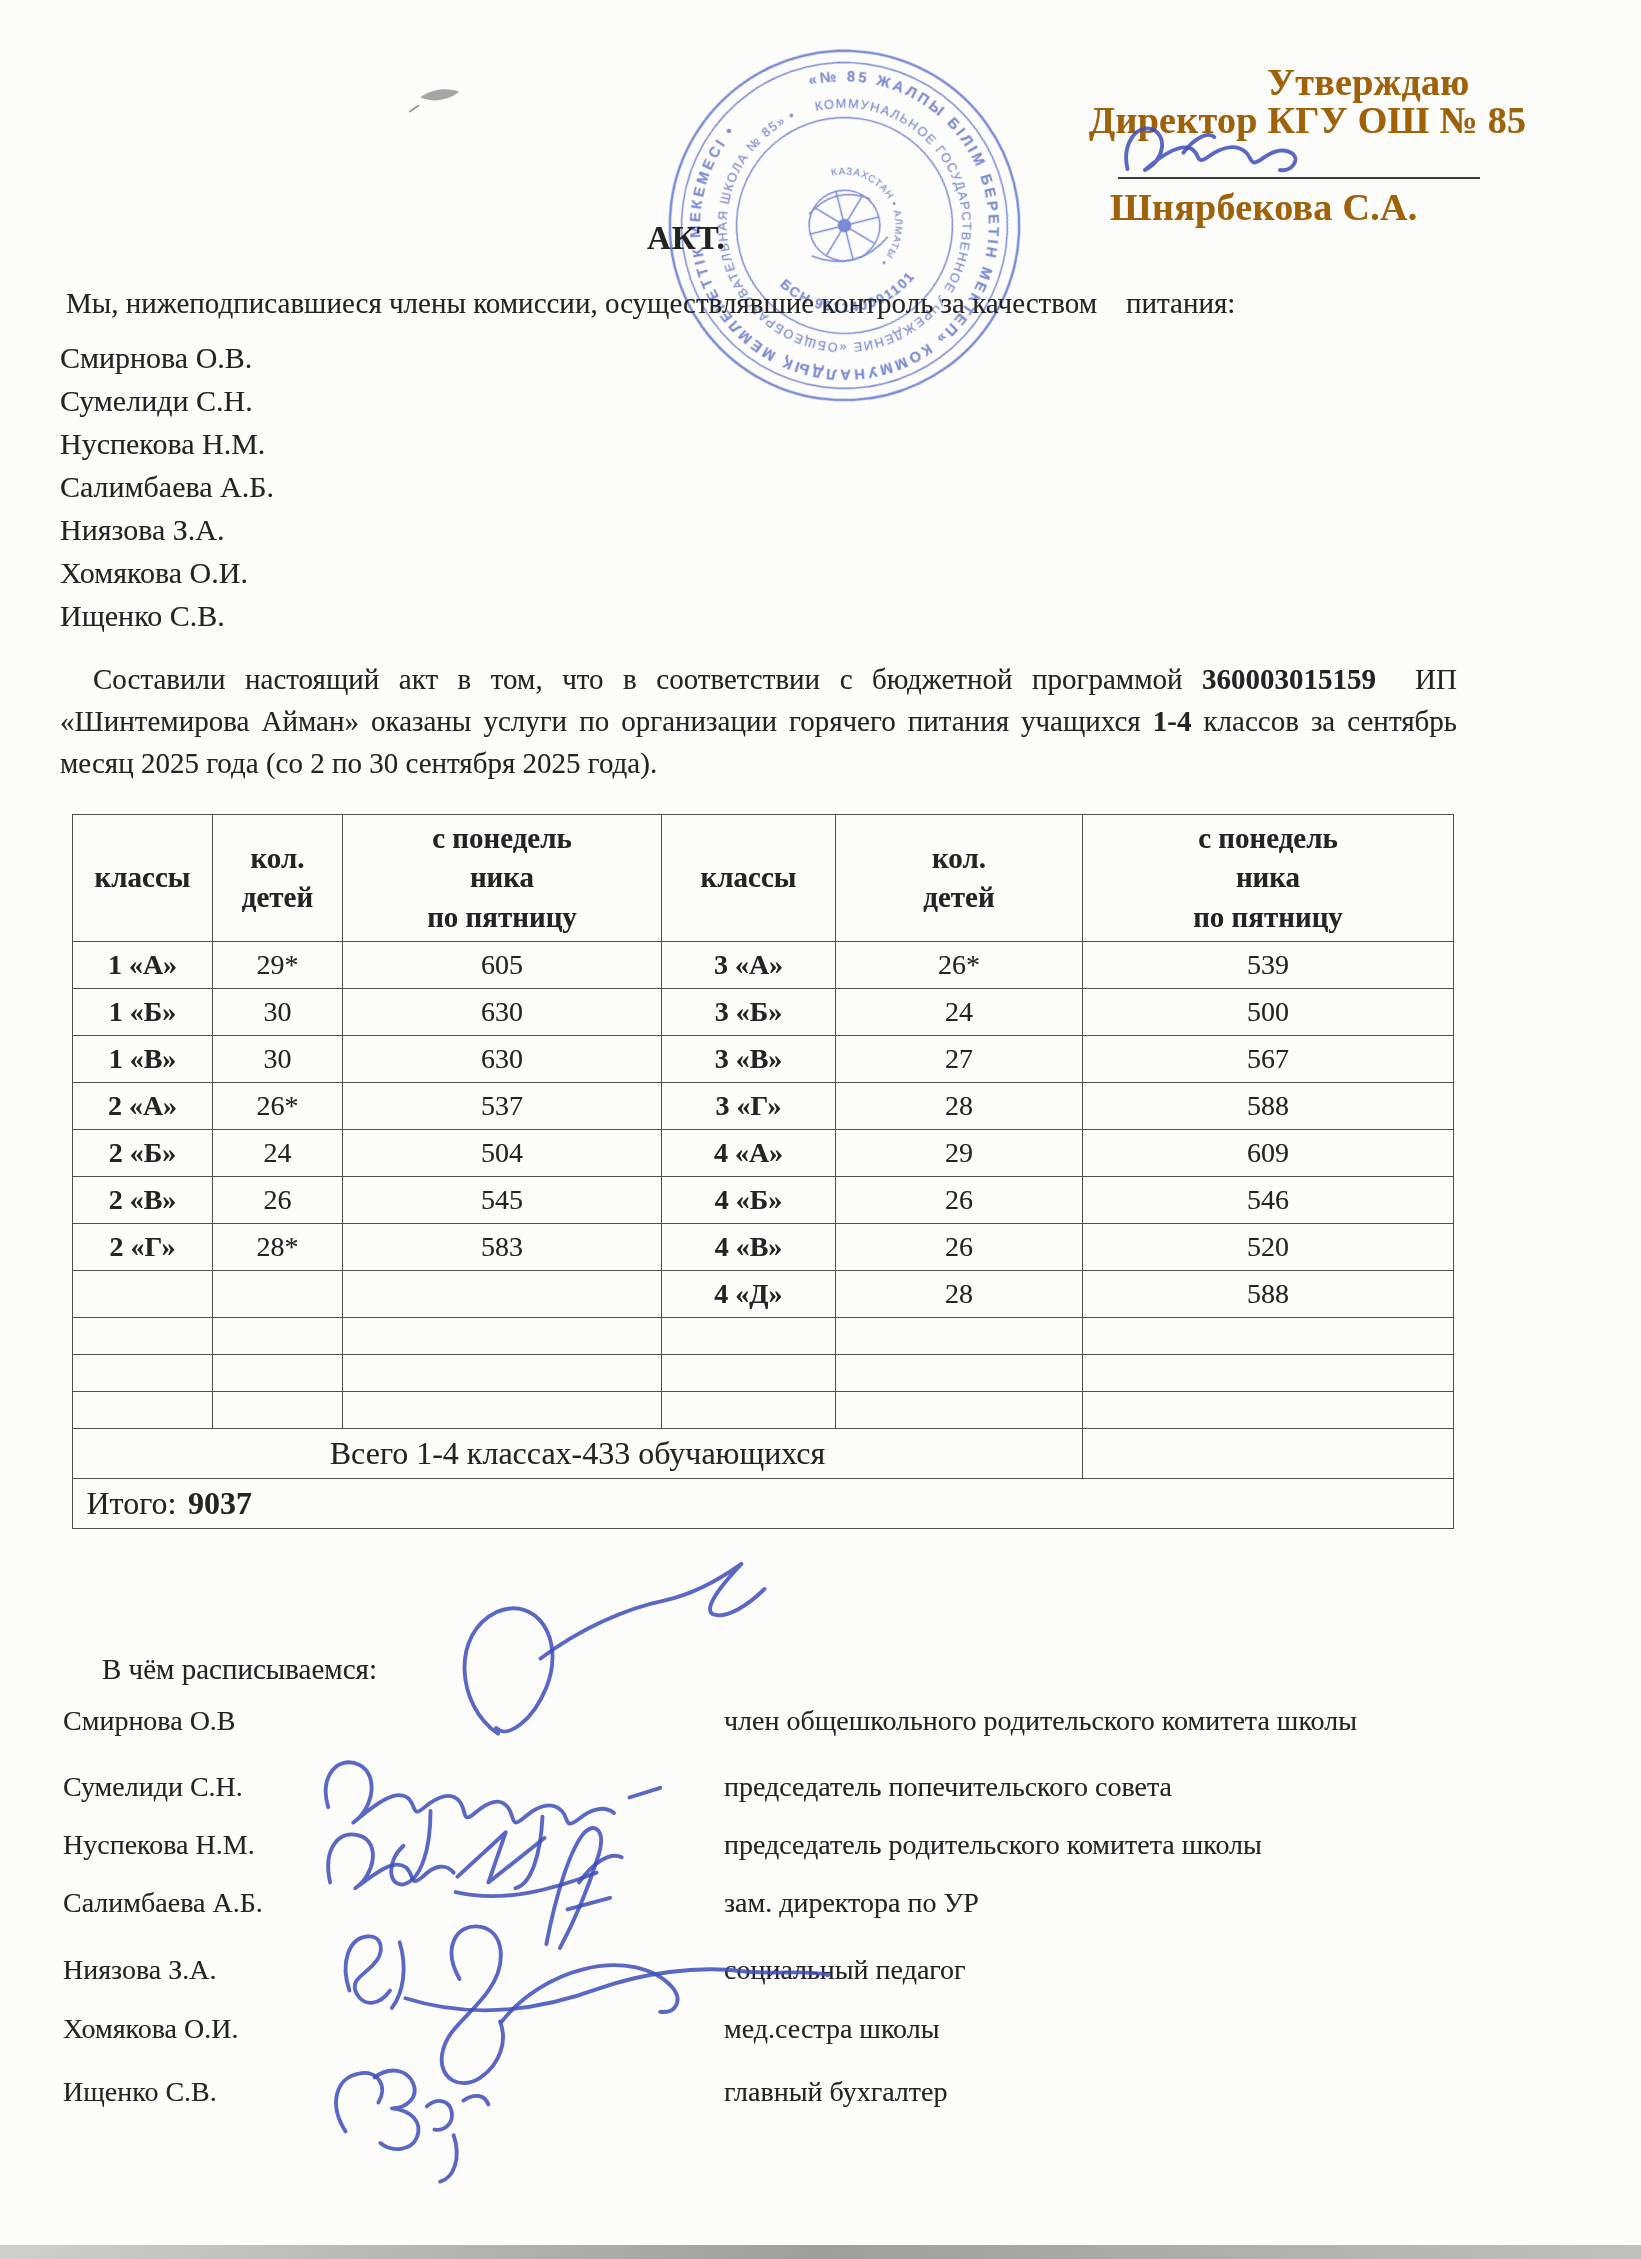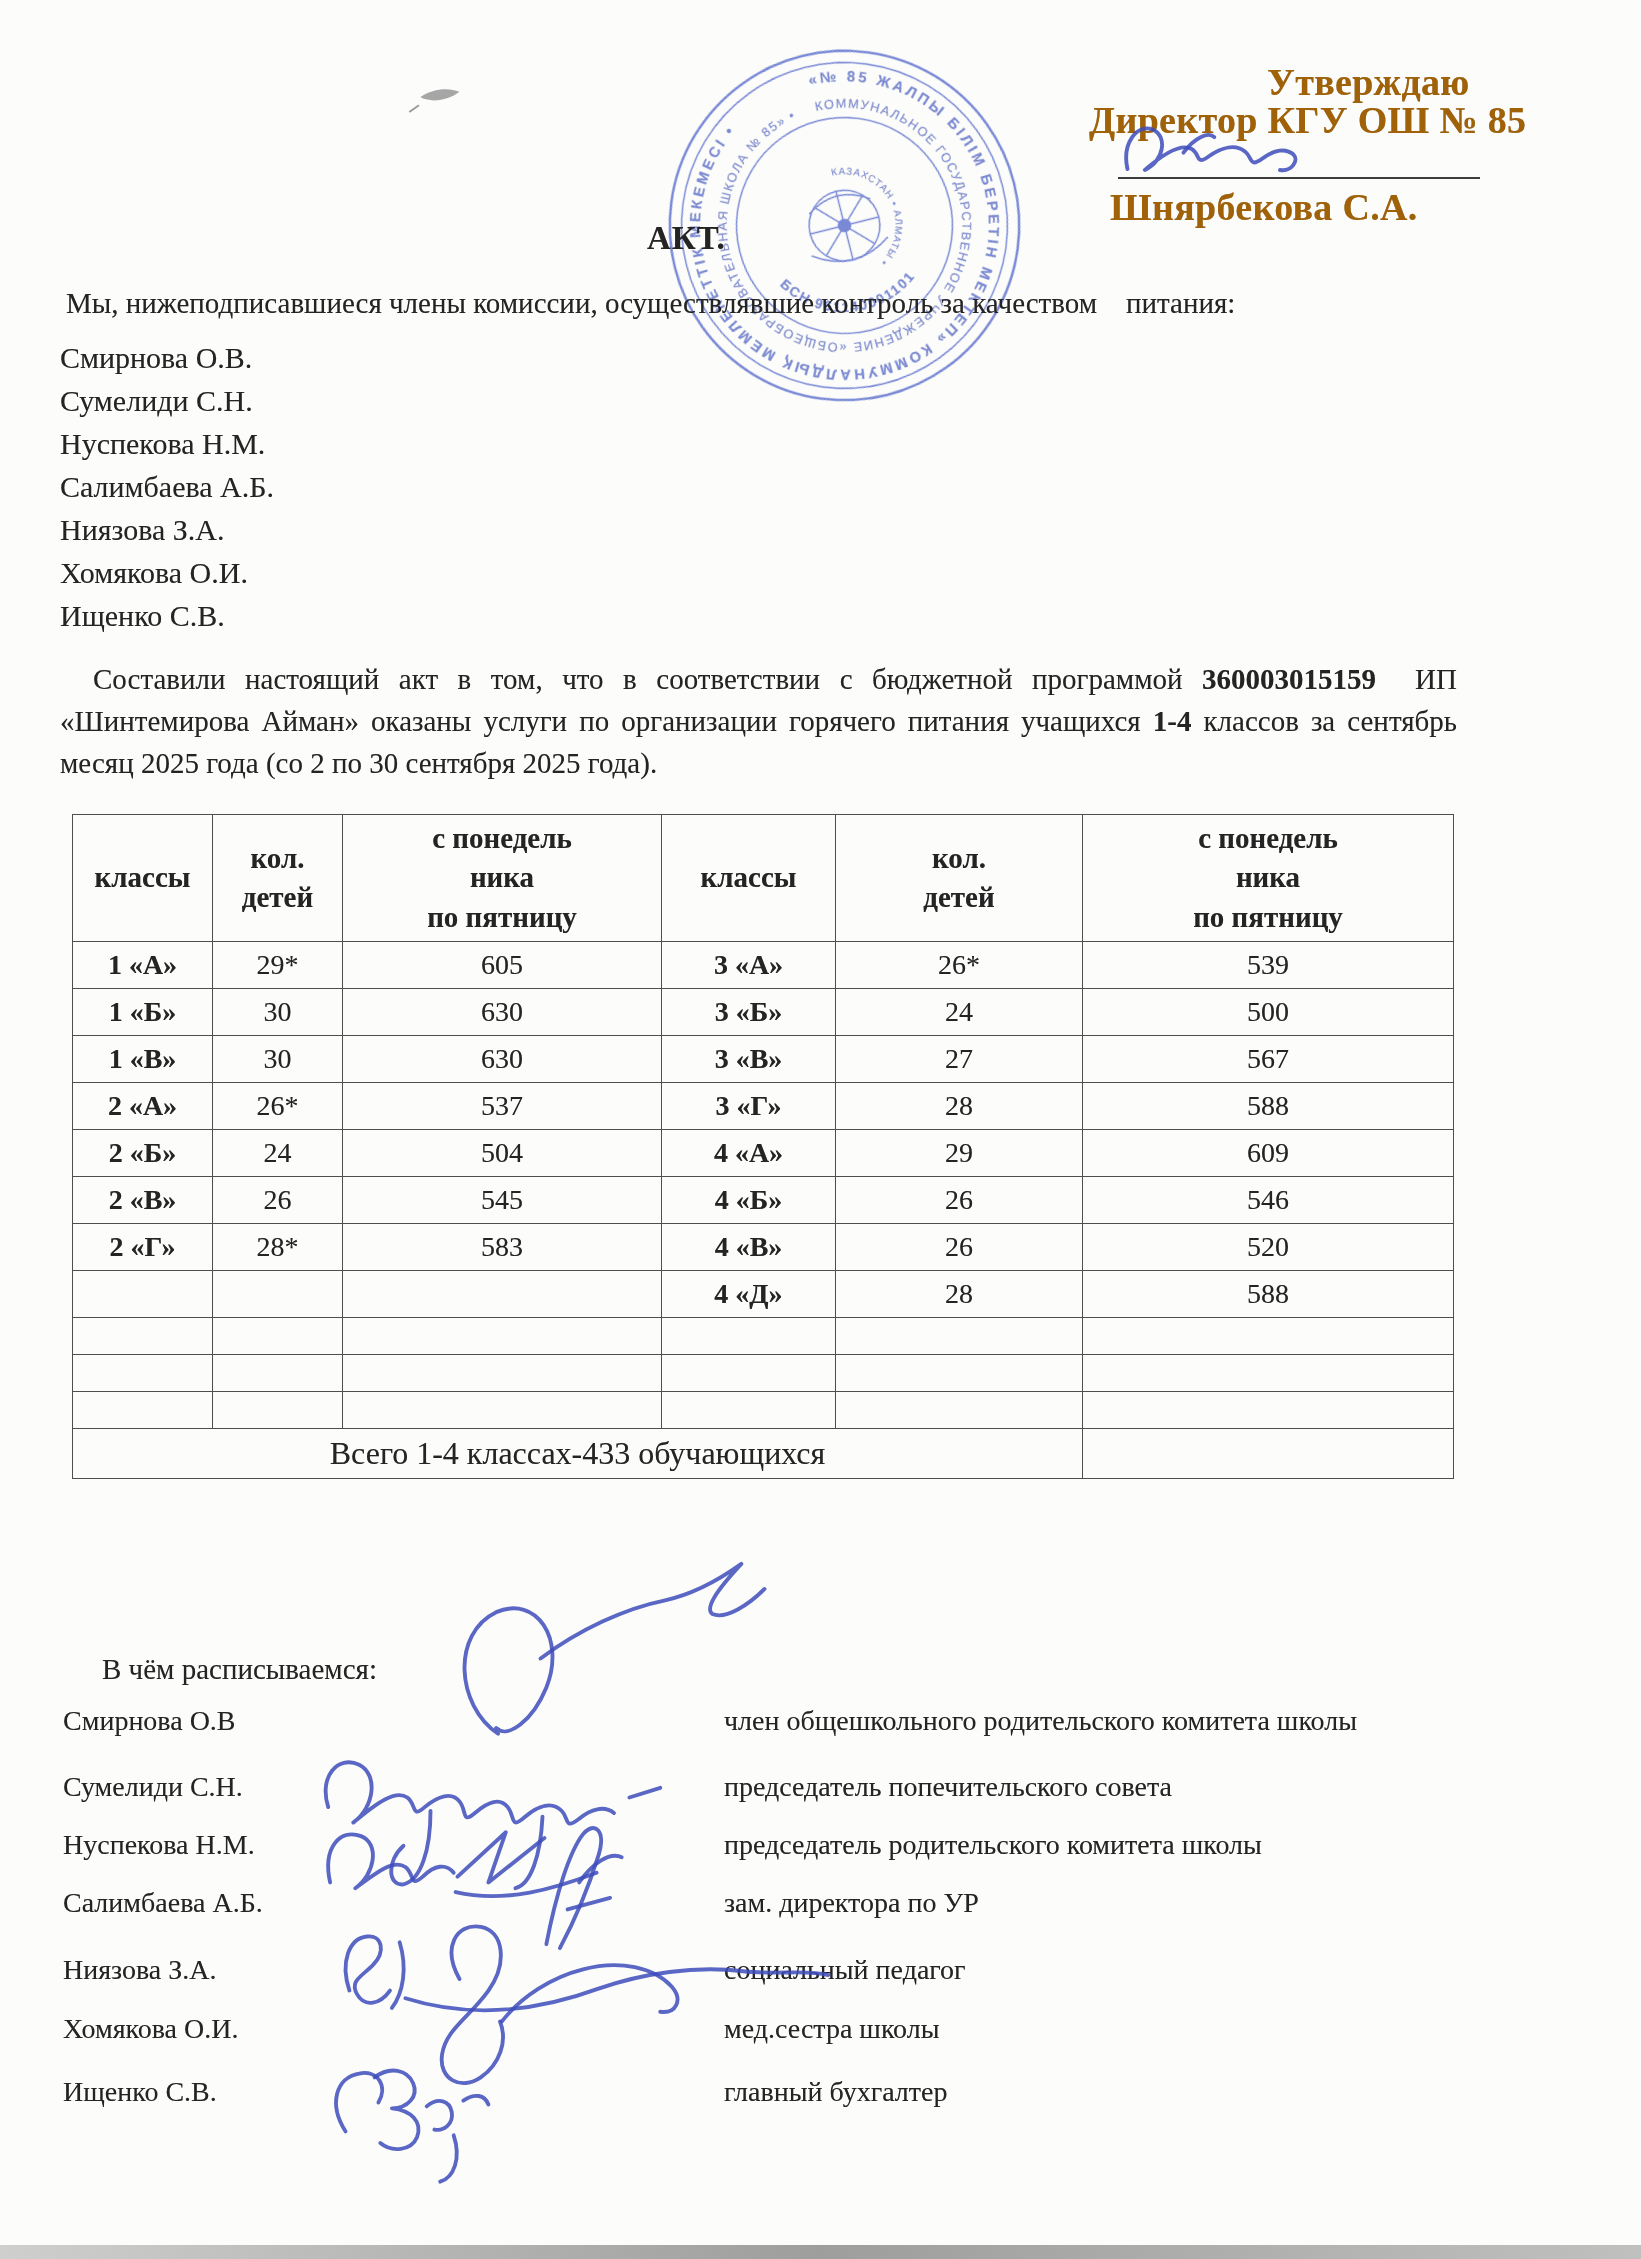--- a/index.html
+++ b/index.html
@@ -227,20 +227,23 @@
           <td></td>
           <td></td>
           <td></td>
         </tr>
       </tbody>
     <tbody>
       <tr class="total-row">
         <td colspan="5" class="total-cell">Всего 1-4 классах-433 обучающихся</td>
         <td></td>
       </tr>
+      <tr class="grand-row">
+        <td colspan="6"><span>Итого:</span><span class="itogo-val">9037</span></td>
+      </tr>
     </tbody>
   </table>
 
   <div class="abs sig-caption" style="left:62px; top:1653px;margin-left:40px;">В чём расписываемся:</div>
   <div>
       <div class="sig-row" style="top: 1705px;"><span class="sig-name">Смирнова О.В</span><span class="sig-role">член общешкольного родительского комитета школы</span></div>
       <div class="sig-row" style="top: 1771px;"><span class="sig-name">Сумелиди С.Н.</span><span class="sig-role">председатель попечительского совета</span></div>
       <div class="sig-row" style="top: 1829px;"><span class="sig-name">Нуспекова Н.М.</span><span class="sig-role">председатель родительского комитета школы</span></div>
       <div class="sig-row" style="top: 1887px;"><span class="sig-name">Салимбаева А.Б.</span><span class="sig-role">зам. директора по УР</span></div>
       <div class="sig-row" style="top: 1954px;"><span class="sig-name">Ниязова З.А.</span><span class="sig-role">социальный педагог</span></div>

